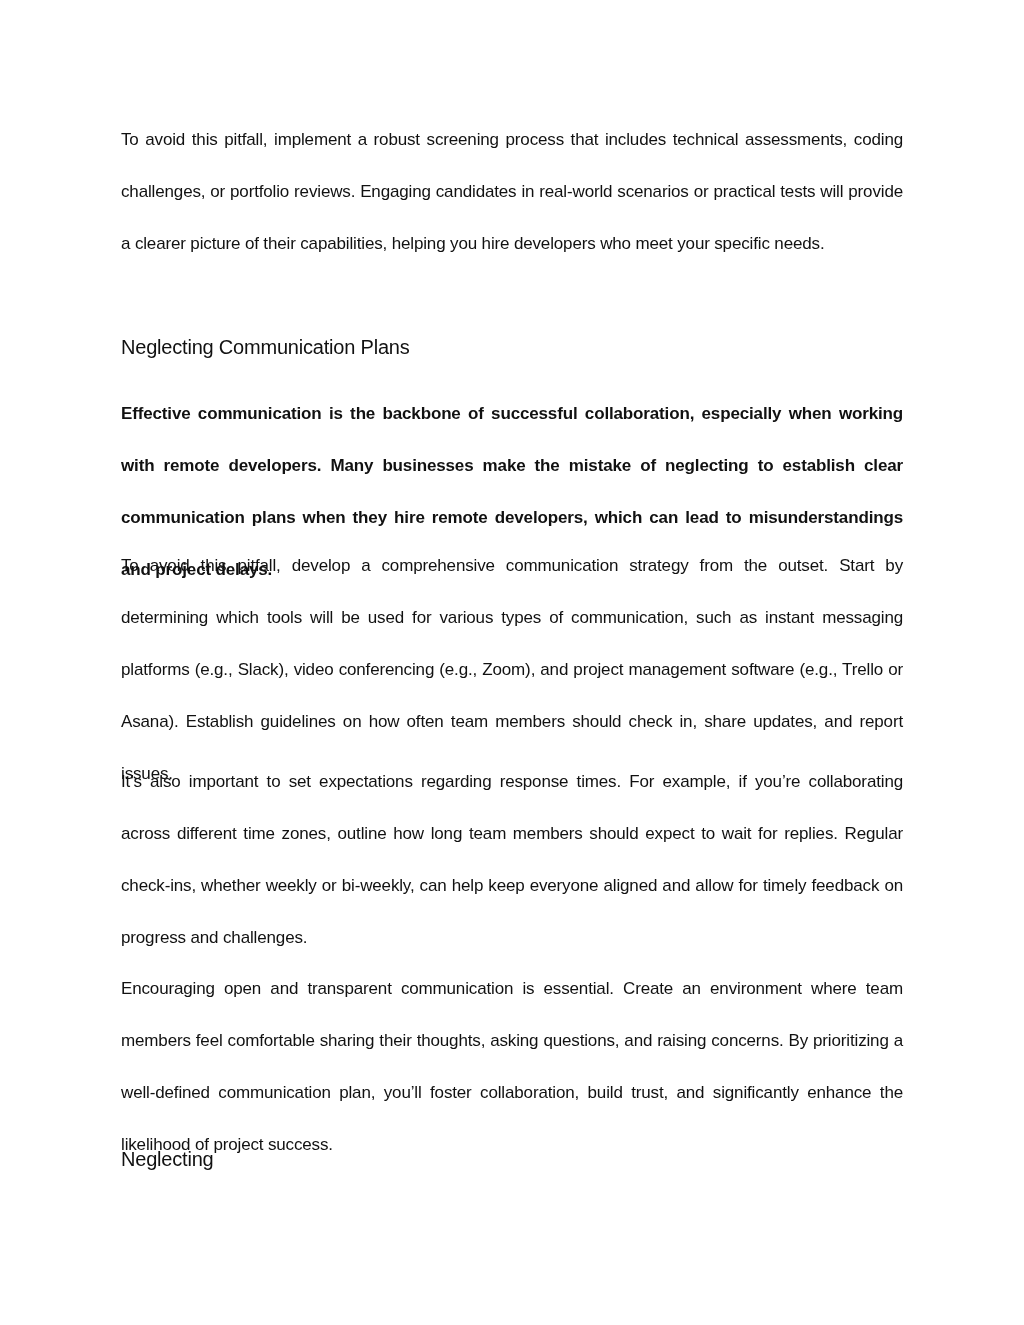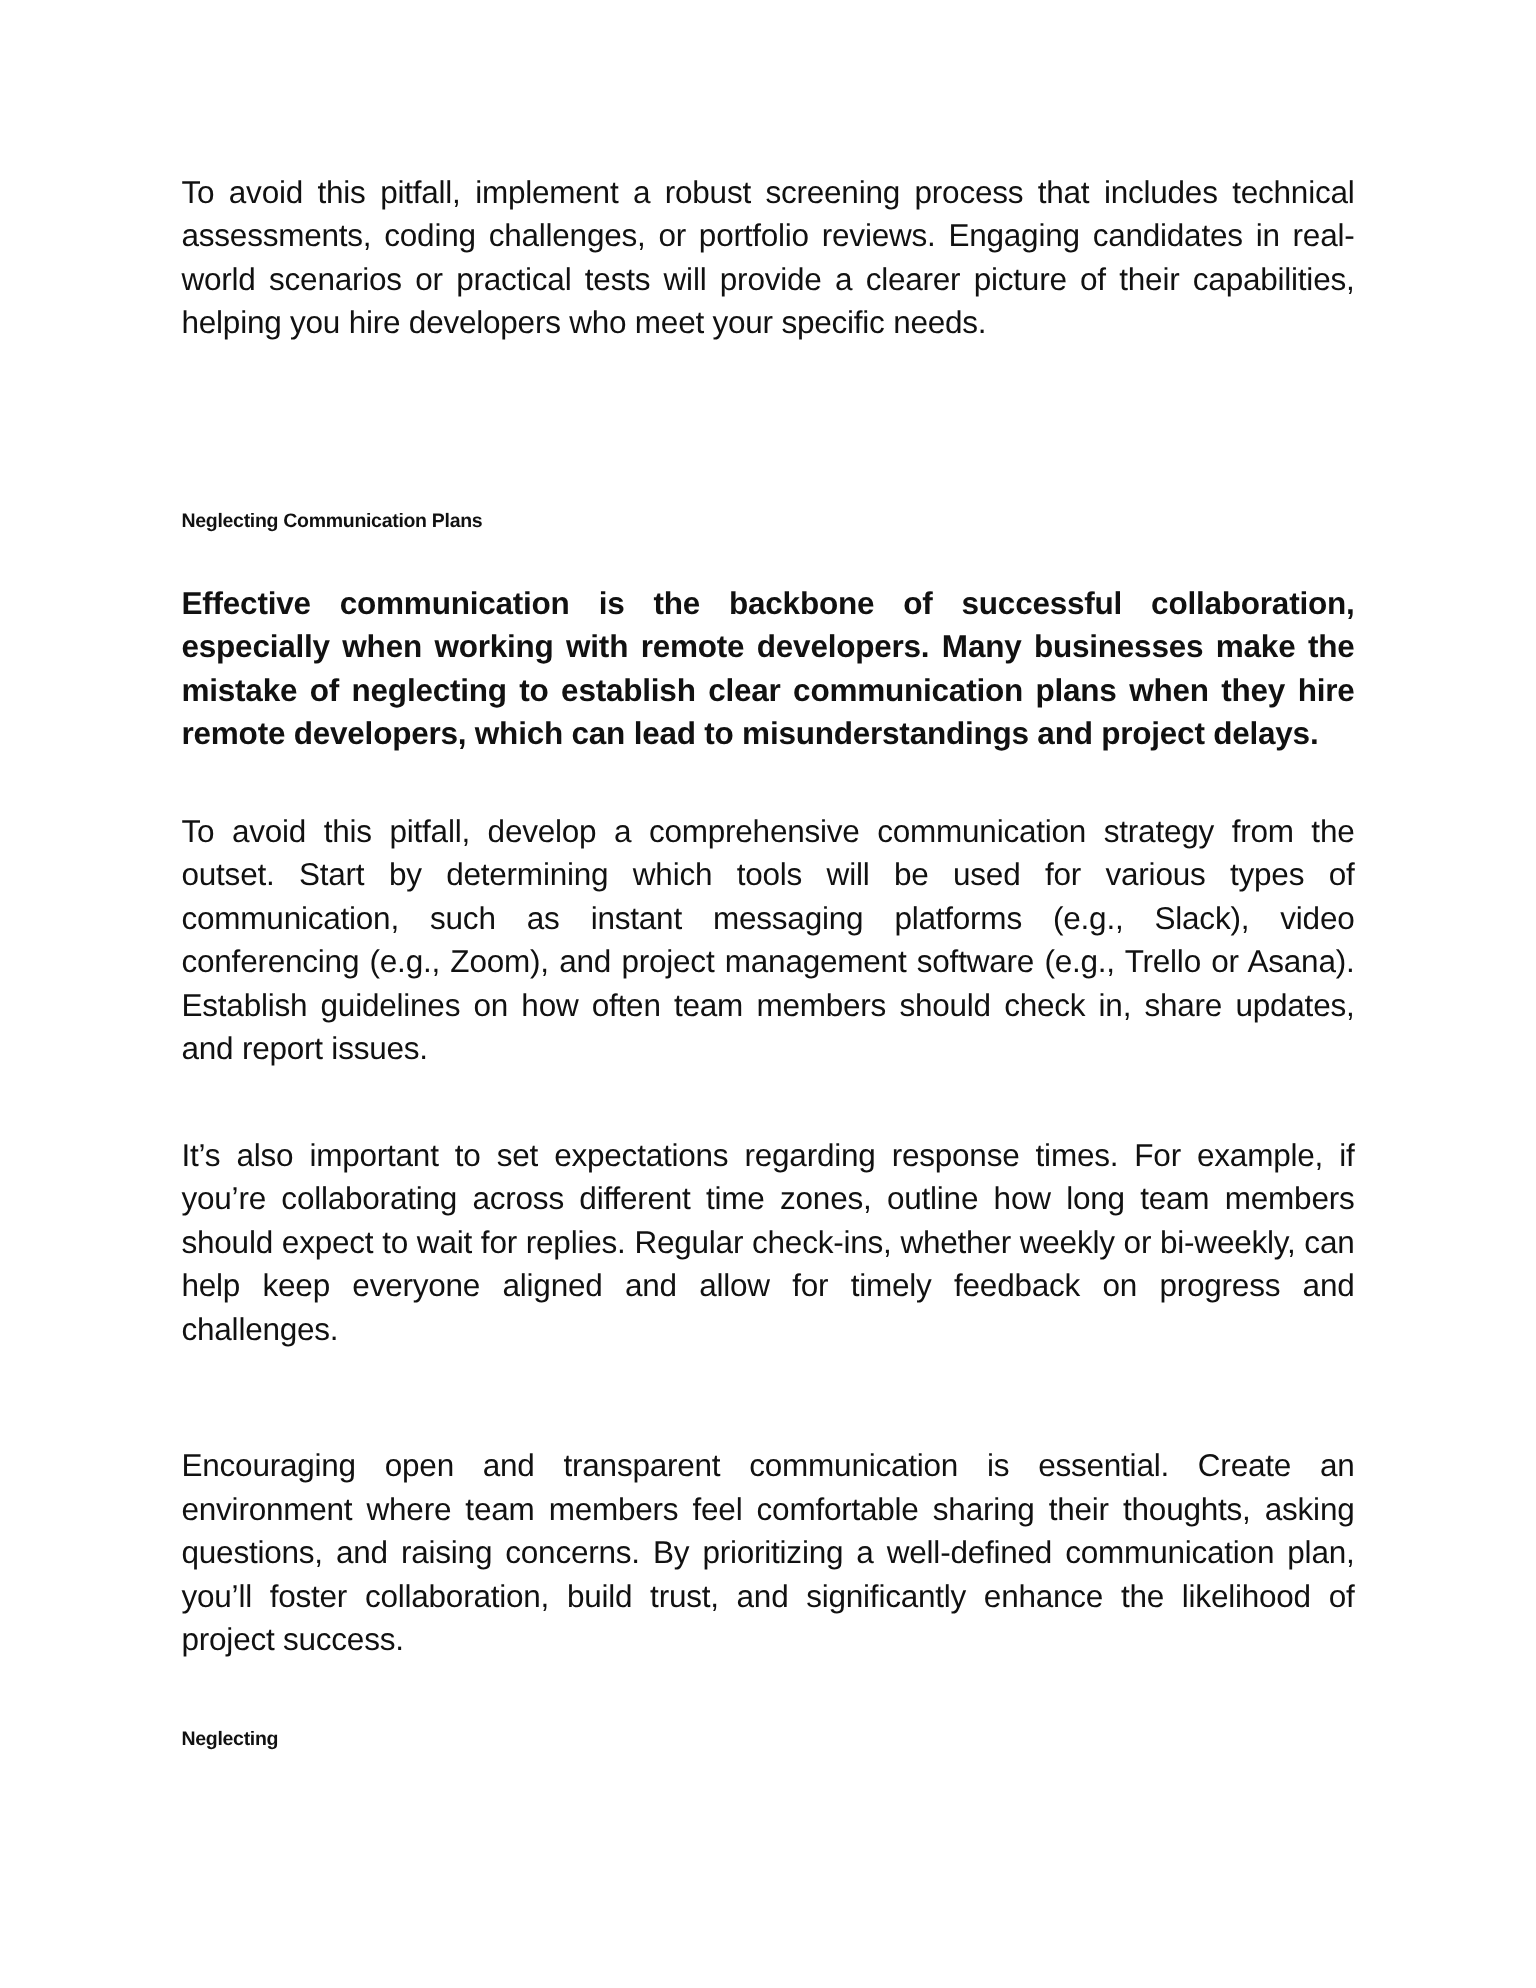--- a/index.html
+++ b/index.html
@@ -22,30 +22,30 @@
       height: 1325px;
       background: #ffffff;
     }
     .block {
       position: absolute;
       left: 121px;
       width: 782px;
       margin: 0;
     }
     .para {
-      font-size: 21px;
-      line-height: 29px;
+      font-size: 17px;
+      line-height: 52px;
       text-align: justify;
       text-align-last: left;
       letter-spacing: -0.15px;
       word-spacing: 0px;
     }
     .heading {
-      font-size: 13px;
-      font-weight: bold;
+      font-size: 20px;
+      font-weight: normal;
       line-height: 22px;
       letter-spacing: -0.2px;
     }
     #p1 { top: 114px; }
     #h1 { top: 336px; }
     #p2 { top: 388px; font-weight: bold; }
     #p3 { top: 540px; }
     #p4 { top: 756px; }
     #p5 { top: 963px; }
     #h2 { top: 1148px; }

